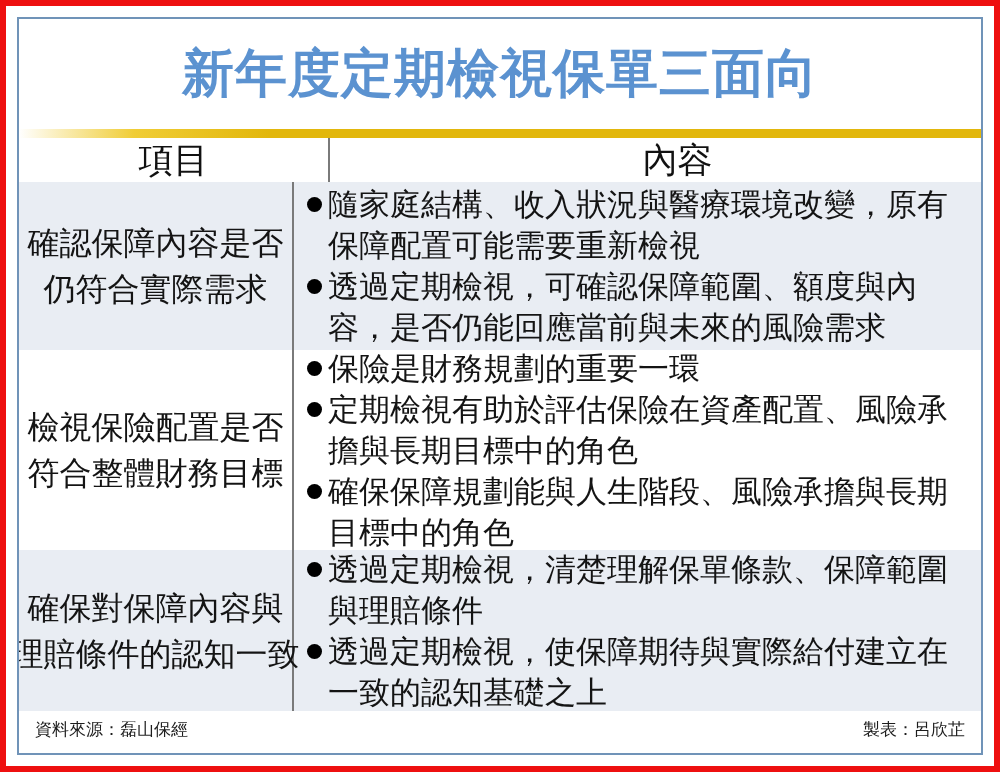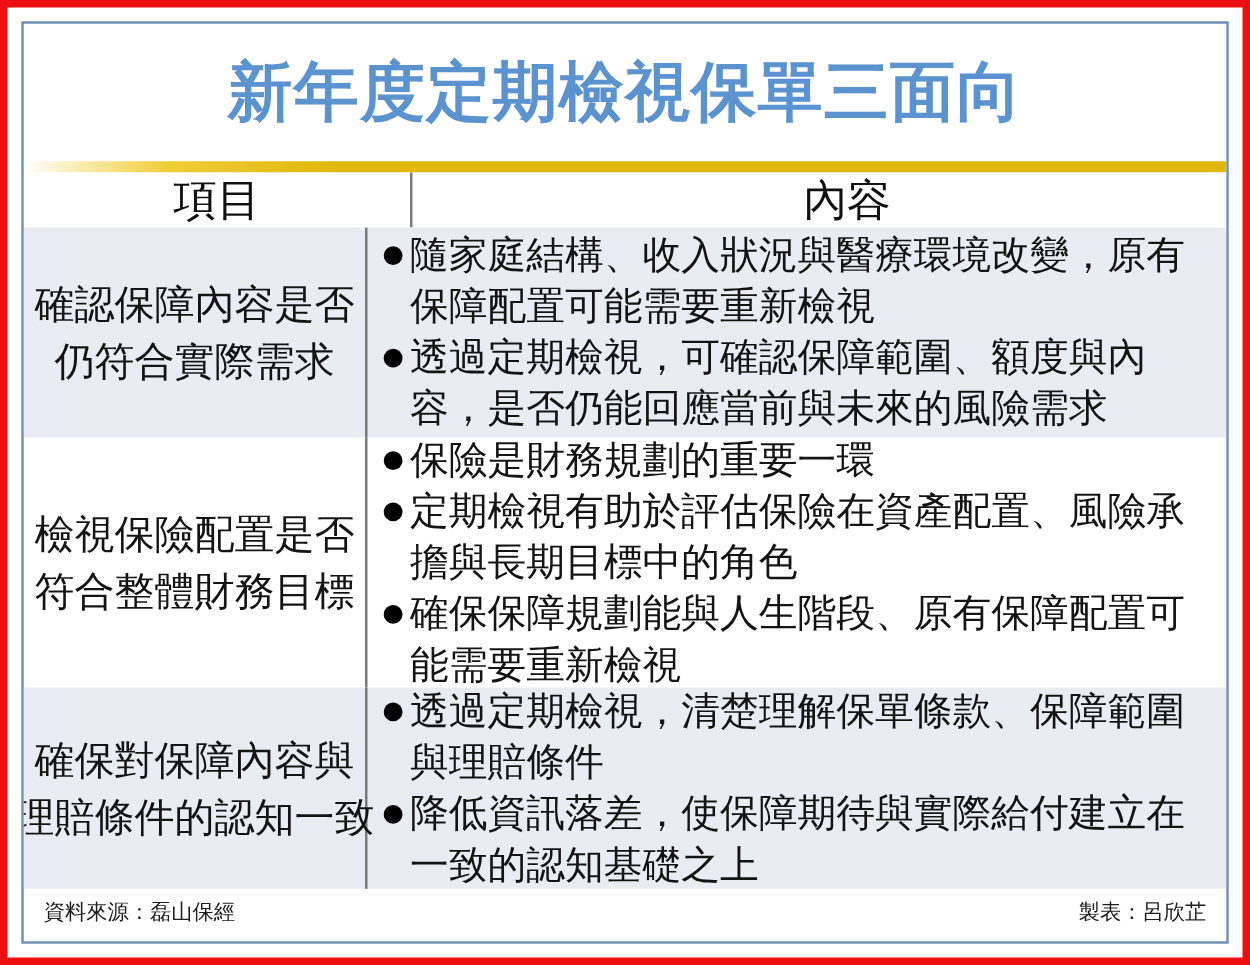--- a/index.html
+++ b/index.html
@@ -132,38 +132,38 @@
         <div class="bullet-item">
           <span class="bullet-dot"></span>
           <span>保險是財務規劃的重要一環</span>
         </div>
         <div class="bullet-item">
           <span class="bullet-dot"></span>
           <span>定期檢視有助於評估保險在資產配置、風險承擔與長期目標中的角色</span>
         </div>
         <div class="bullet-item">
           <span class="bullet-dot"></span>
-          <span>確保保障規劃能與人生階段、原有保障配置可能需要重新檢視</span>
+          <span>確保保障規劃能與人生階段、風險承擔與長期目標中的角色</span>
         </div>
       </div>
     </div>
 
     <div class="t-row row-3 shade">
       <div class="cell-item">
         <div>確保對保障內容與</div>
         <div>理賠條件的認知一致</div>
       </div>
       <div class="cell-content">
         <div class="bullet-item">
           <span class="bullet-dot"></span>
           <span>透過定期檢視，清楚理解保單條款、保障範圍與理賠條件</span>
         </div>
         <div class="bullet-item">
           <span class="bullet-dot"></span>
-          <span>降低資訊落差，使保障期待與實際給付建立在一致的認知基礎之上</span>
+          <span>透過定期檢視，使保障期待與實際給付建立在一致的認知基礎之上</span>
         </div>
       </div>
     </div>
 
     <div class="footer-row">
       <span>資料來源：磊山保經</span>
       <span>製表：呂欣芷</span>
     </div>
 
   </div>

